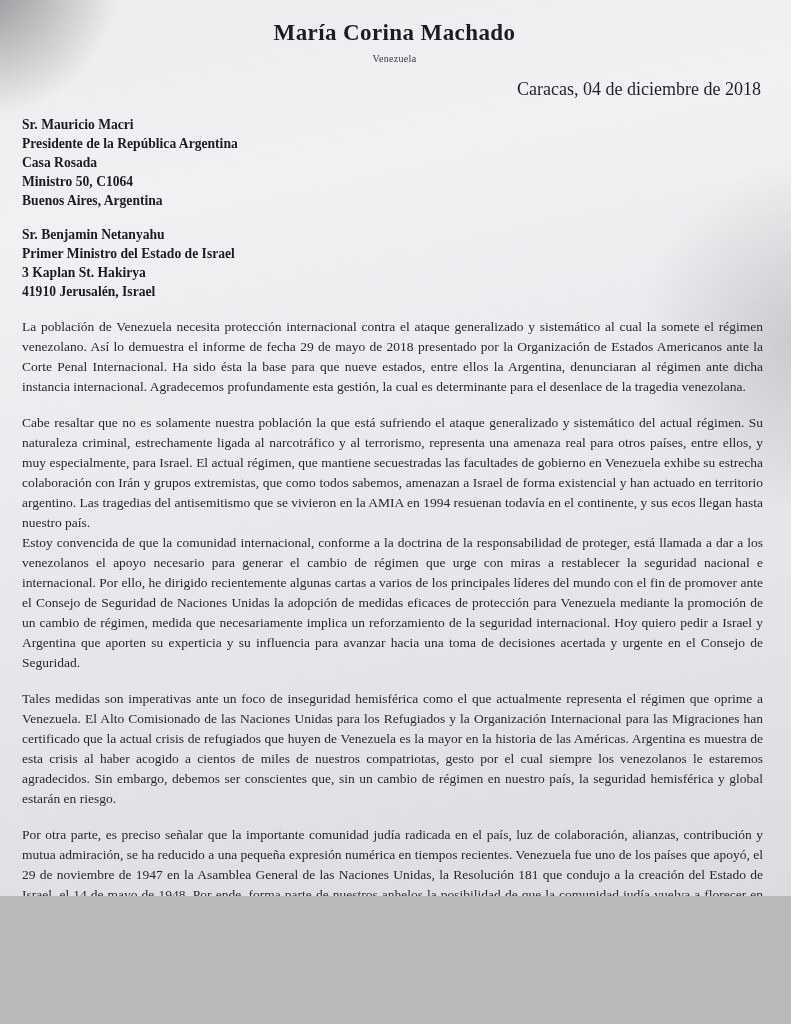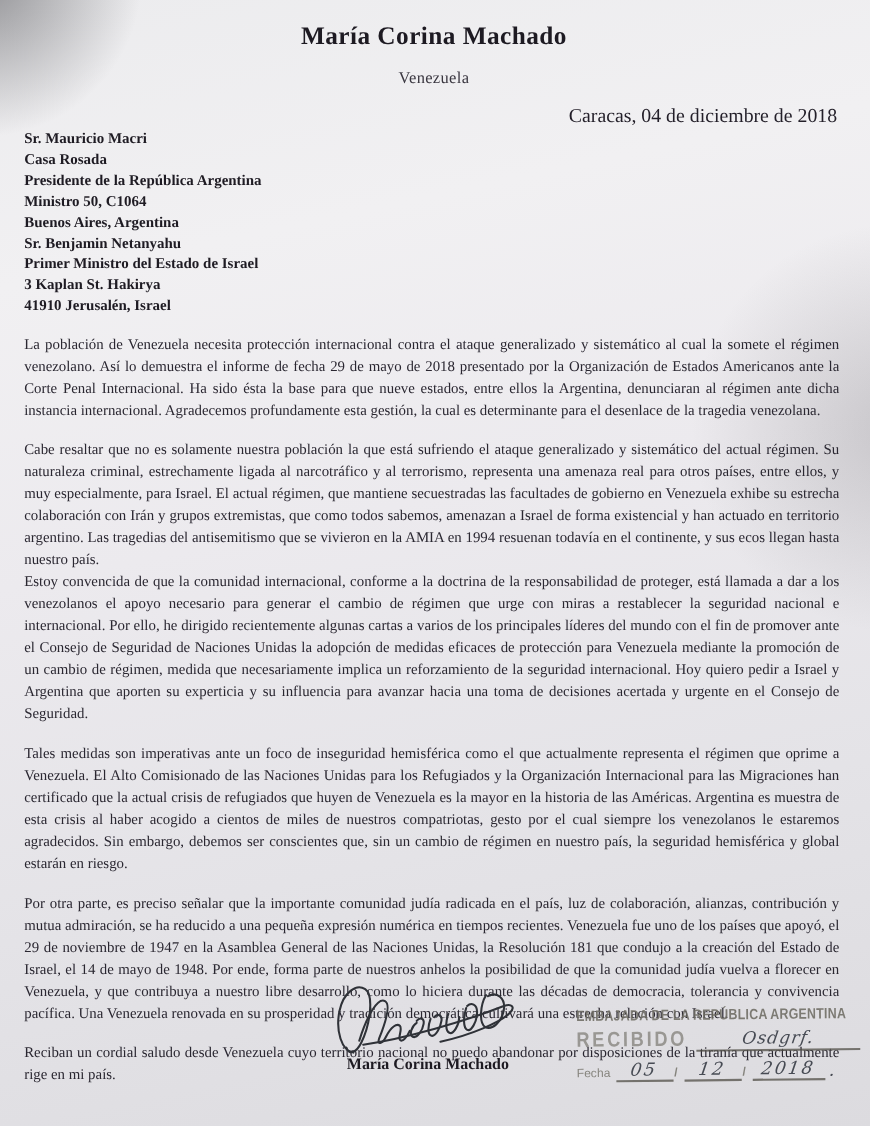--- a/index.html
+++ b/index.html
@@ -3,40 +3,40 @@
 <meta charset="utf-8">
 <style>
   html,body { margin:0; padding:0; }
   body {
     width:791px; height:1024px;
     background:#b9b8ba;
     font-family:"Liberation Serif", serif;
   }
   .paper {
     position:relative;
-    width:791px; height:1024px;
+    width:791px; height:896px;
     overflow:hidden;
     color:#28252e;
     background:
       radial-gradient(circle at -2% -2%, rgba(55,55,60,0.50), rgba(55,55,60,0.0) 11%),
       radial-gradient(circle at 103% 38%, rgba(120,118,122,0.30), rgba(120,118,122,0.0) 18%),
       linear-gradient(168deg, #ececee 0%, #f1f0f2 22%, #eceaee 45%, #e4e3e7 72%, #dcdbdf 100%);
   }
   .content { position:relative; padding:12px 24px 0 22px; }
 
   .letterhead { text-align:center; }
   .letterhead-name {
     font-size:23px; font-weight:bold; letter-spacing:0.4px;
     color:#1d1a22; margin-top:8px;
   }
-  .letterhead-sub { font-size:15px; color:#3a3740; margin-top:17px; letter-spacing:0.3px; }
+  .letterhead-sub { font-size:10px; color:#3a3740; margin-top:7px; letter-spacing:0.3px; }
 
   .dateline { text-align:right; font-size:18px; margin-top:15px; padding-right:6px; color:#231f29; }
 
-  .recipient { font-weight:bold; font-size:13.6px; line-height:19px; color:#1e1b23; }
+  .recipient { font-weight:bold; font-size:13.6px; line-height:19px; margin-top:15px; color:#1e1b23; }
 
   .body-text { margin-top:4px; }
   .para {
     text-align:justify; font-size:13.5px; line-height:20px;
     margin:16px 4px 0 0; color:#2a2731;
   }
   .para.continued { margin-top:0; }
 
   .sig-area { position:absolute; left:0; top:888px; width:791px; height:136px; }
   .signature-svg { position:absolute; left:296px; top:2px; width:180px; height:78px; }
@@ -90,22 +90,22 @@
 
     <div class="letterhead">
       <div class="letterhead-name">María Corina Machado</div>
       <div class="letterhead-sub">Venezuela</div>
     </div>
 
     <div class="dateline">Caracas, 04 de diciembre de 2018</div>
 
     <div class="recipient">
       <div>Sr. Mauricio Macri</div>
+      <div>Presidente de la República Argentina</div>
       <div>Casa Rosada</div>
-      <div>Presidente de la República Argentina</div>
       <div>Ministro 50, C1064</div>
       <div>Buenos Aires, Argentina</div>
     </div>
 
     <div class="recipient">
       <div>Sr. Benjamin Netanyahu</div>
       <div>Primer Ministro del Estado de Israel</div>
       <div>3 Kaplan St. Hakirya</div>
       <div>41910 Jerusalén, Israel</div>
     </div>

